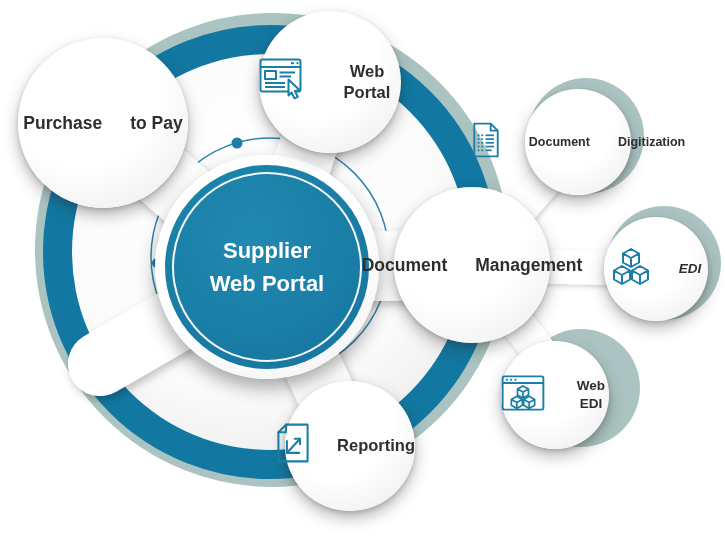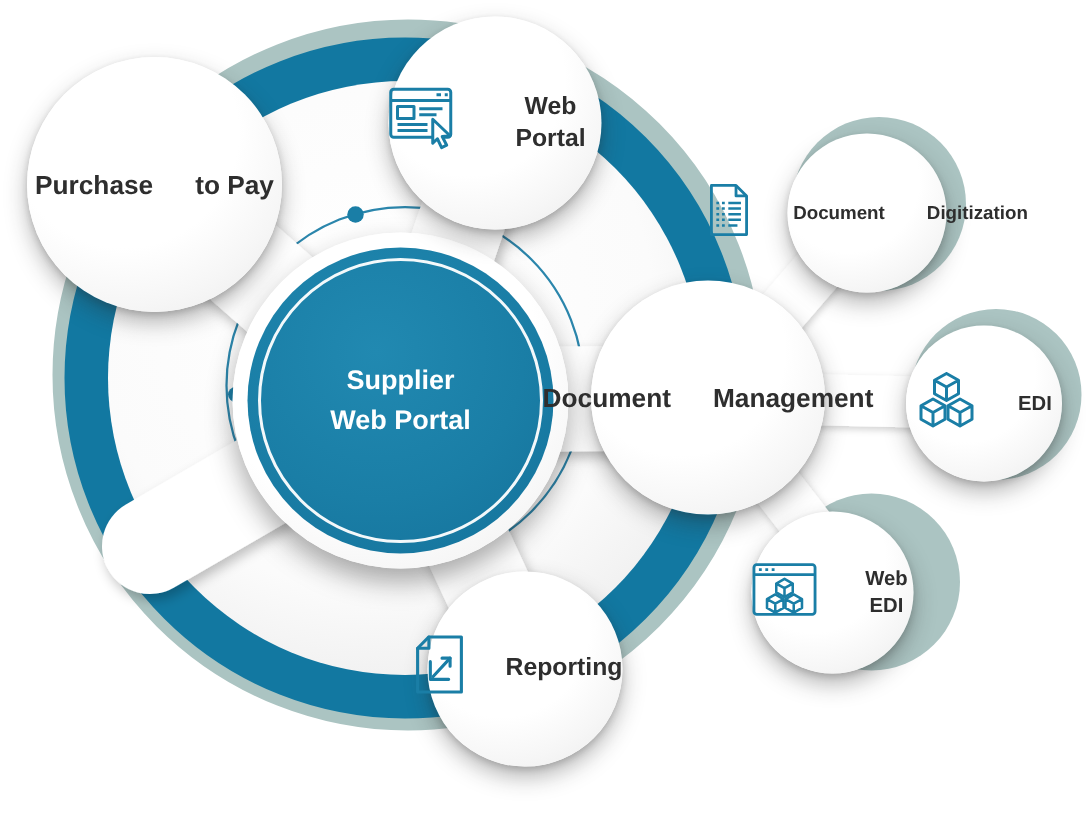--- a/index.html
+++ b/index.html
@@ -34,21 +34,21 @@
   .hub{
     position:relative;width:204px;height:204px;border-radius:50%;
     background:radial-gradient(circle at 42% 34%, #2189b1 0%, #1a7ea6 55%, #14719a 100%);
     display:flex;align-items:center;justify-content:center;
   }
   .hub::after{
     content:"";position:absolute;inset:7px;border-radius:50%;
     border:2px solid rgba(255,255,255,.95);pointer-events:none;
   }
   .hub-text{position:relative;z-index:1;text-align:center;color:#ffffff;font-weight:700;
-    font-size:18px;line-height:1.5;}
+    font-size:22px;line-height:1.5;}
   .hub-text span{display:block;}
 </style>
 </head>
 <body>
 
 <div class="stage">
 
   <svg class="bg" width="725" height="543" viewBox="0 0 725 543">
     <defs>
       <radialGradient id="whiteDisc" cx="44%" cy="38%" r="68%">
@@ -166,21 +166,21 @@
           <line x1="7" y1="30" x2="9" y2="30"></line>
             <line x1="11" y1="30" x2="13" y2="30"></line>
             <line x1="15.5" y1="30" x2="22" y2="30"></line>
         </g>
       </svg>
     </span>
     <span class="lbl sm">Document</span>
     <span class="lbl sm">Digitization</span>
   </div>
 
-  <div class="node sat" style="left:604px;top:217px;width:104px;height:104px;">
+  <div class="node sat" style="left:604px;top:217px;width:104px;height:104px;font-style:italic;">
     <span class="icon" style="margin-bottom:4px;">
       <svg width="40" height="38" viewBox="0 0 40 38" fill="none" stroke="#1a7ea6" stroke-width="2" stroke-linejoin="round">
         <path d="M20 1 L28 5.5 V14.5 L20 19 L12 14.5 V5.5 Z M12 5.5 L20 10 L28 5.5 M20 10 V19"></path>
         <path d="M11 18 L19 22.5 V31.5 L11 36 L3 31.5 V22.5 Z M3 22.5 L11 27 L19 22.5 M11 27 V36"></path>
         <path d="M29 18 L37 22.5 V31.5 L29 36 L21 31.5 V22.5 Z M21 22.5 L29 27 L37 22.5 M29 27 V36"></path>
       </svg>
     </span>
     <span class="lbl smb">EDI</span>
   </div>
 

